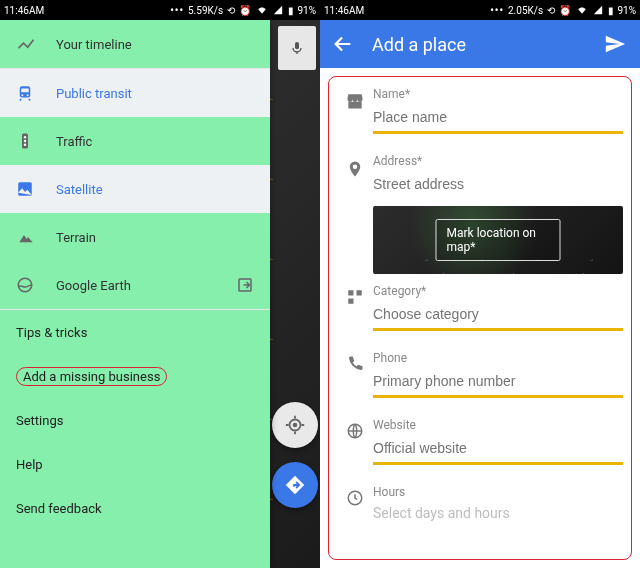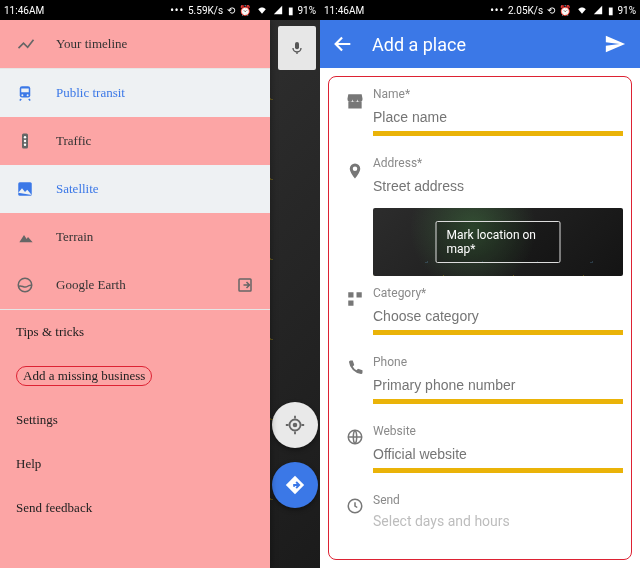--- a/index.html
+++ b/index.html
@@ -7,21 +7,21 @@
   .wrap { width: 640px; height: 568px; display: flex; background:#000; }
   .phone { width: 320px; height: 568px; background:#fff; display:flex; flex-direction:column; position:relative; overflow:hidden; }
   
   .status { height:20px; background:#000; color:#fff; font-size:10px; display:flex; align-items:center; padding:0 4px; }
   .status .left { flex:0 0 auto; }
   .status .fill { flex:1; }
   .status .icons { display:flex; gap:4px; align-items:center; }
   .status .dots { letter-spacing:1px; font-weight:bold; }
   
   .left-phone .content { flex:1; display:flex; }
-  .sidebar { width:270px; background:#fca5a5; display:flex; flex-direction:column; box-shadow:2px 0 6px rgba(0,0,0,.25); z-index:2;font-family:Liberation Serif, serif; }
+  .sidebar { width:270px; background:#86efac; display:flex; flex-direction:column; box-shadow:2px 0 6px rgba(0,0,0,.25); z-index:2; }
   .nav-item { display:flex; align-items:center; height:48px; padding:0 16px; font-size:13px; color:#333; border-bottom:0; cursor:pointer; }
   .nav-item .icon-slot { width:40px; color:#666; display:flex; align-items:center; }
   .nav-item.selected { background:#eef1f3; color:#3b78e7; }
   .nav-item.selected .icon-slot { color:#3b78e7; }
   .nav-item.plain { padding:0 16px; height:44px; font-size:13px; color:#222; }
   .nav-sep { height:1px; background:#e6e6e6; margin:0; }
   .launch-slot { margin-left:auto; color:#666; }
   .highlight-red { display:inline-block; border:1.5px solid #d23; border-radius:10px; padding:1px 6px; }
   .map-strip { flex:1; position:relative; background:linear-gradient(135deg,#2e2e2e,#1b1b1b); }
   .map-strip::before { content:""; position:absolute; inset:0; background:
@@ -34,21 +34,21 @@
   
   .right-phone .appbar { height:48px; background:#3b78e7; color:#fff; display:flex; align-items:center; padding:0 12px; }
   .appbar .title { font-size:18px; margin-left:18px; font-weight:400; flex:1; }
   .appbar .send { }
   .form-wrap { flex:1; padding:8px; }
   .form-inner { border:1.5px solid #d23; border-radius:8px; padding:4px 8px 0 8px; height:100%; overflow:hidden; }
   .row { display:flex; padding:6px 0 14px 0; }
   .row .ric { width:36px; color:#777; display:flex; justify-content:center; padding-top:4px; }
   .row .rbody { flex:1; }
   .flabel { font-size:12px; color:#8a8a8a; margin-bottom:4px; }
-  .finput { width:100%; border:none; border-bottom:5px solid #eab308; font-size:14px; color:#9a9a9a; padding:4px 0 6px 0; background:transparent; }
+  .finput { width:100%; border:none; border-bottom:3px solid #eab308; font-size:14px; color:#9a9a9a; padding:4px 0 6px 0; background:transparent; }
   .map-thumb { position:relative; height:68px; margin-top:8px; background:
      linear-gradient(135deg,#2c2c2c,#141414);
      border-radius:2px; overflow:hidden; }
   .map-thumb::before { content:""; position:absolute; inset:0; background:
      linear-gradient(25deg, rgba(255,210,0,.3) 0 2.5px, transparent 2.5px) 0 0/70px 70px,
      linear-gradient(-35deg, rgba(120,200,255,.2) 0 2px, transparent 2px) 0 0/55px 55px,
      radial-gradient(circle at 40% 30%, rgba(80,160,80,.35), transparent 40%); }
   .map-badge { position:absolute; left:50%; top:50%; transform:translate(-50%,-50%); border:1px solid #ddd; color:#fff; padding:6px 10px; font-size:12px; border-radius:2px; background:rgba(0,0,0,.15); }
   .cutoff { color:#bdbdbd; font-size:14px; padding:2px 0 0 0; }
   svg { display:block; }
@@ -294,21 +294,21 @@
         </div>
 
         <div class="row" style="padding-bottom:0;">
           <div class="ric">
             <svg width="18" height="18" viewBox="0 0 24 24" fill="none" stroke="currentColor" stroke-width="2">
                 <circle cx="12" cy="12" r="9"></circle>
                 <path d="M12 7v5l3 2"></path>
               </svg>
           </div>
           <div class="rbody">
-            <div class="flabel">Send</div>
+            <div class="flabel">Hours</div>
             <div class="cutoff">Select days and hours</div>
           </div>
         </div>
 
       </div>
     </div>
   </div>
 </div>
 
 </body></html>

